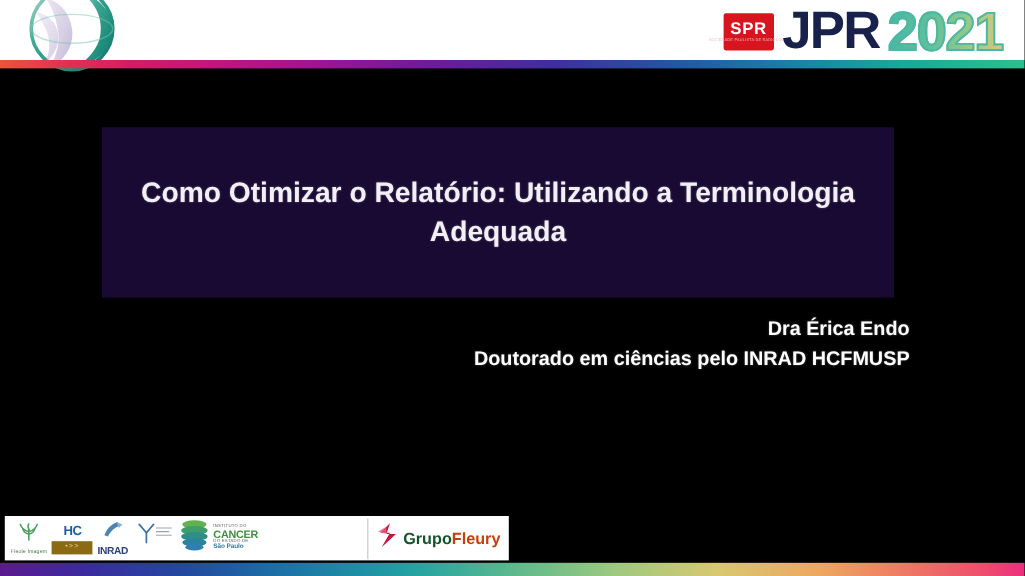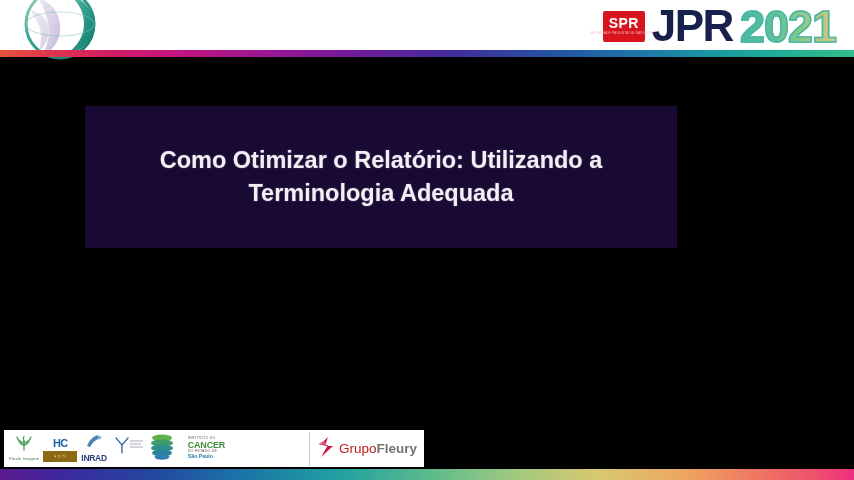--- a/index.html
+++ b/index.html
@@ -112,21 +112,21 @@
     background: linear-gradient(90deg, #49b8a4 0%, #5fbf9a 35%, #8ec98a 65%, #d9c87e 100%);
     -webkit-background-clip: text;
     background-clip: text;
   }
 
   
   .title-box {
     position: absolute;
     left: 85px;
     top: 106px;
-    width: 592px;
+    width: 660px;
     height: 142px;
     background: #190a33;
     display: flex;
     align-items: center;
     justify-content: center;
     box-sizing: border-box;
     padding: 0 26px;
   }
   .title-text {
     color: #f2f0f6;
@@ -197,22 +197,22 @@
     display: flex;
     align-items: center;
     gap: 3px;
     padding: 0 7px 0 6px;
   }
   .fleury-text {
     font-size: 13.5px;
     font-family: "Liberation Sans", sans-serif;
     white-space: nowrap;
   }
-  .fleury-grupo { color: #b91c1c; font-weight: normal; }
-  .fleury-name  { color: #737373; font-weight: bold; }
+  .fleury-grupo { color: #14532d; font-weight: bold; }
+  .fleury-name  { color: #c2410c; font-weight: bold; }
 
   .tiny-label {
     font-size: 4.4px;
     color: #4a7f52;
     font-family: "Liberation Sans", sans-serif;
     letter-spacing: 0.1px;
     white-space: nowrap;
     margin-top: 1px;
   }
   .tiny-label.inca {
@@ -241,21 +241,20 @@
     font-size: 6px;
     letter-spacing: 1px;
     font-family: "Liberation Sans", sans-serif;
   }
   .cancer-block {
     display: flex;
     flex-direction: column;
     justify-content: center;
     line-height: 1.05;
     padding-left: 1px;
-    margin-left: 10px;
   }
   .cancer-block .cl1 { font-size: 3.6px; color: #5d5d5d; letter-spacing: 0.2px; font-family: "Liberation Sans", sans-serif;}
   .cancer-block .cl2 { font-size: 9px;  color: #3d8f3d; font-weight: bold; letter-spacing: -0.2px; font-family: "Liberation Sans", sans-serif;}
   .cancer-block .cl3 { font-size: 3.6px; color: #5d5d5d; letter-spacing: 0.2px; font-family: "Liberation Sans", sans-serif;}
   .cancer-block .cl4 { font-size: 5.4px; color: #2f7fa8; font-weight: bold; letter-spacing: -0.1px; font-family: "Liberation Sans", sans-serif;}
 
   
   .footer-gradient {
     position: absolute;
     left: 0;
@@ -316,20 +315,24 @@
       <div class="jpr-year">2021</div>
     </div>
   </div>
 
   <div class="header-gradient"></div>
 
   <div class="title-box">
     <div class="title-text">Como Otimizar o Relatório: Utilizando a Terminologia Adequada</div>
   </div>
 
+  <div class="presenter">
+    <div class="presenter-name">Dra Érica Endo</div>
+    <div class="presenter-affiliation">Doutorado em ciências pelo INRAD HCFMUSP</div>
+  </div>
 
   <div class="logo-strip">
     <div class="logo-group-left">
 
       <div class="logo-cell">
         <span>
           <svg width="22" height="15" viewBox="0 0 22 15">
             <g stroke="#4f9e5c" stroke-width="1.3" fill="none" stroke-linecap="round">
               <path d="M11 14 L11 5"></path>
               <path d="M11 7 C7 6 5 4 4 1"></path>

